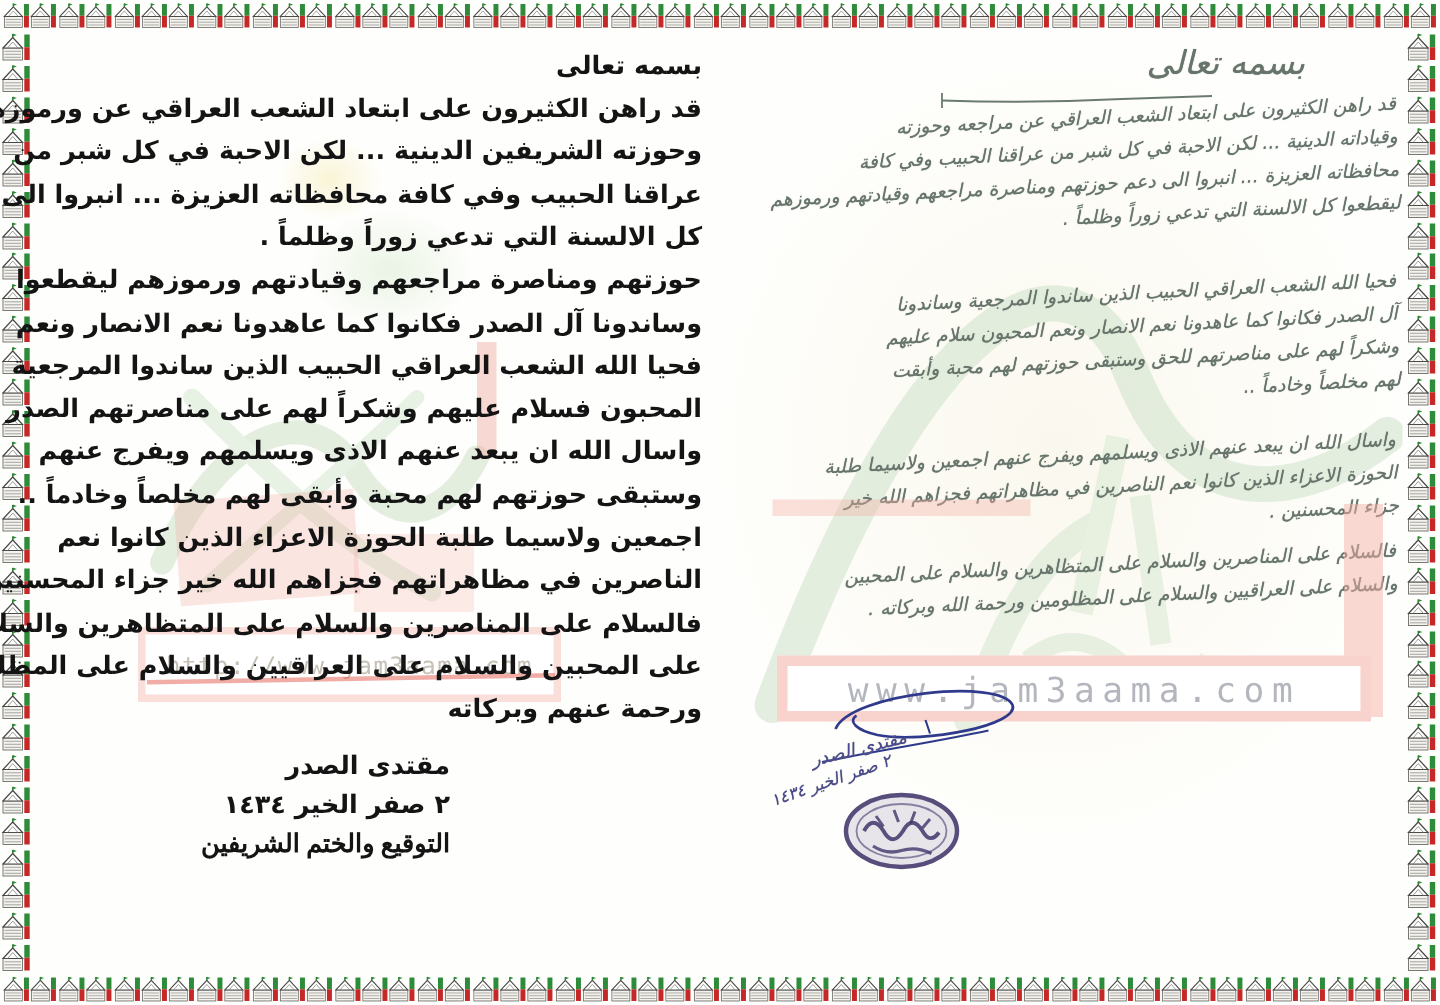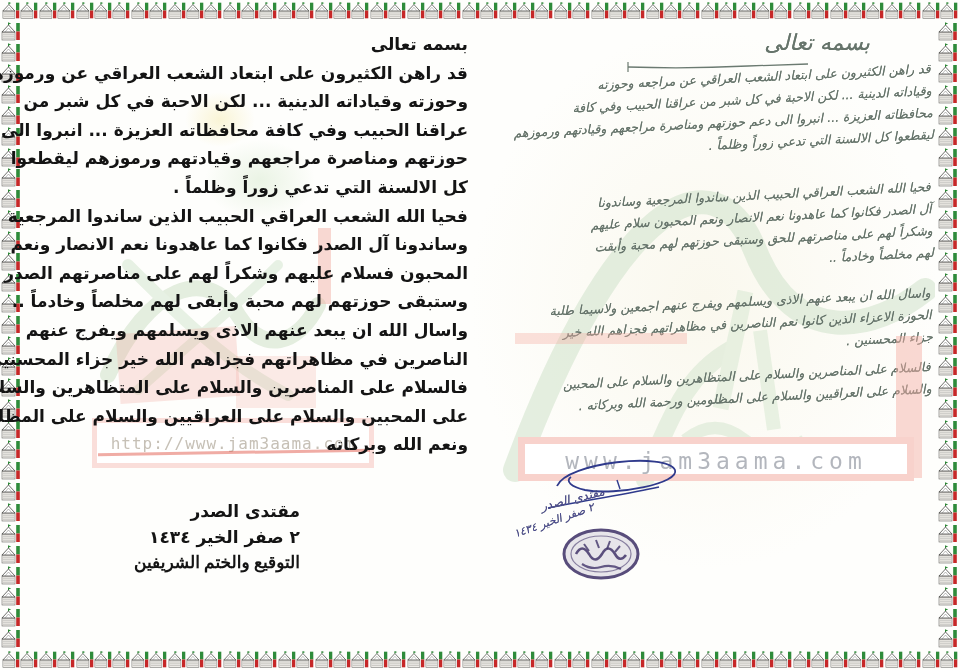--- a/index.html
+++ b/index.html
@@ -2261,33 +2261,34 @@
   <div class="wm-patch1"></div>
   <div class="wm-patch2"></div>
   <div class="url-box-left">
     <span class="url-text-left">http://www.jam3aama.com</span>
   </div>
   <div class="strike-left"></div>
 
   <div class="typed-col">
     <div>بسمه تعالى</div>
     <div>قد راهن الكثيرون على ابتعاد الشعب العراقي عن ورموزهم</div>
-    <div>وحوزته وقياداته الدينية ... لكن الاحبة في كل شبر من</div>
+    <div>وحوزته الشريفين الدينية ... لكن الاحبة في كل شبر من</div>
     <div>عراقنا الحبيب وفي كافة محافظاته العزيزة ... انبروا الى دعم</div>
+    <div>كل الالسنة التي تدعي زوراً وظلماً .</div>
     <div>حوزتهم ومناصرة مراجعهم وقيادتهم ورموزهم ليقطعوا</div>
-    <div>كل الالسنة التي تدعي زوراً وظلماً .</div>
+    <div>وساندونا آل الصدر فكانوا كما عاهدونا نعم الانصار ونعم</div>
     <div>فحيا الله الشعب العراقي الحبيب الذين ساندوا المرجعية</div>
-    <div>وساندونا آل الصدر فكانوا كما عاهدونا نعم الانصار ونعم</div>
     <div>المحبون فسلام عليهم وشكراً لهم على مناصرتهم الصدر</div>
+    <div>واسال الله ان يبعد عنهم الاذى ويسلمهم ويفرج عنهم</div>
     <div>وستبقى حوزتهم لهم محبة وأبقى لهم مخلصاً وخادماً ..</div>
-    <div>واسال الله ان يبعد عنهم الاذى ويسلمهم ويفرج عنهم</div>
+    <div>اجمعين ولاسيما طلبة الحوزة الاعزاء الذين كانوا نعم</div>
     <div>الناصرين في مظاهراتهم فجزاهم الله خير جزاء المحسنين .</div>
     <div>فالسلام على المناصرين والسلام على المتظاهرين والسلام</div>
     <div>على المحبين والسلام على العراقيين والسلام على المظلومين</div>
-    <div>ونعم الله وبركاته</div>
+    <div>ورحمة عنهم وبركاته</div>
   </div>
 
   <div class="sig-block">
     <div>مقتدى الصدر</div>
     <div>٢ صفر الخير ١٤٣٤</div>
     <div>التوقيع والختم الشريفين</div>
   </div>
 
   <svg class="wm-green-right" width="440" height="350" viewBox="0 0 440 350">
     <path d="M20,330 C120,60 220,10 260,110 C300,210 380,190 430,150" fill="none" stroke="#d4e5cf" stroke-width="24" stroke-linecap="round"></path>

